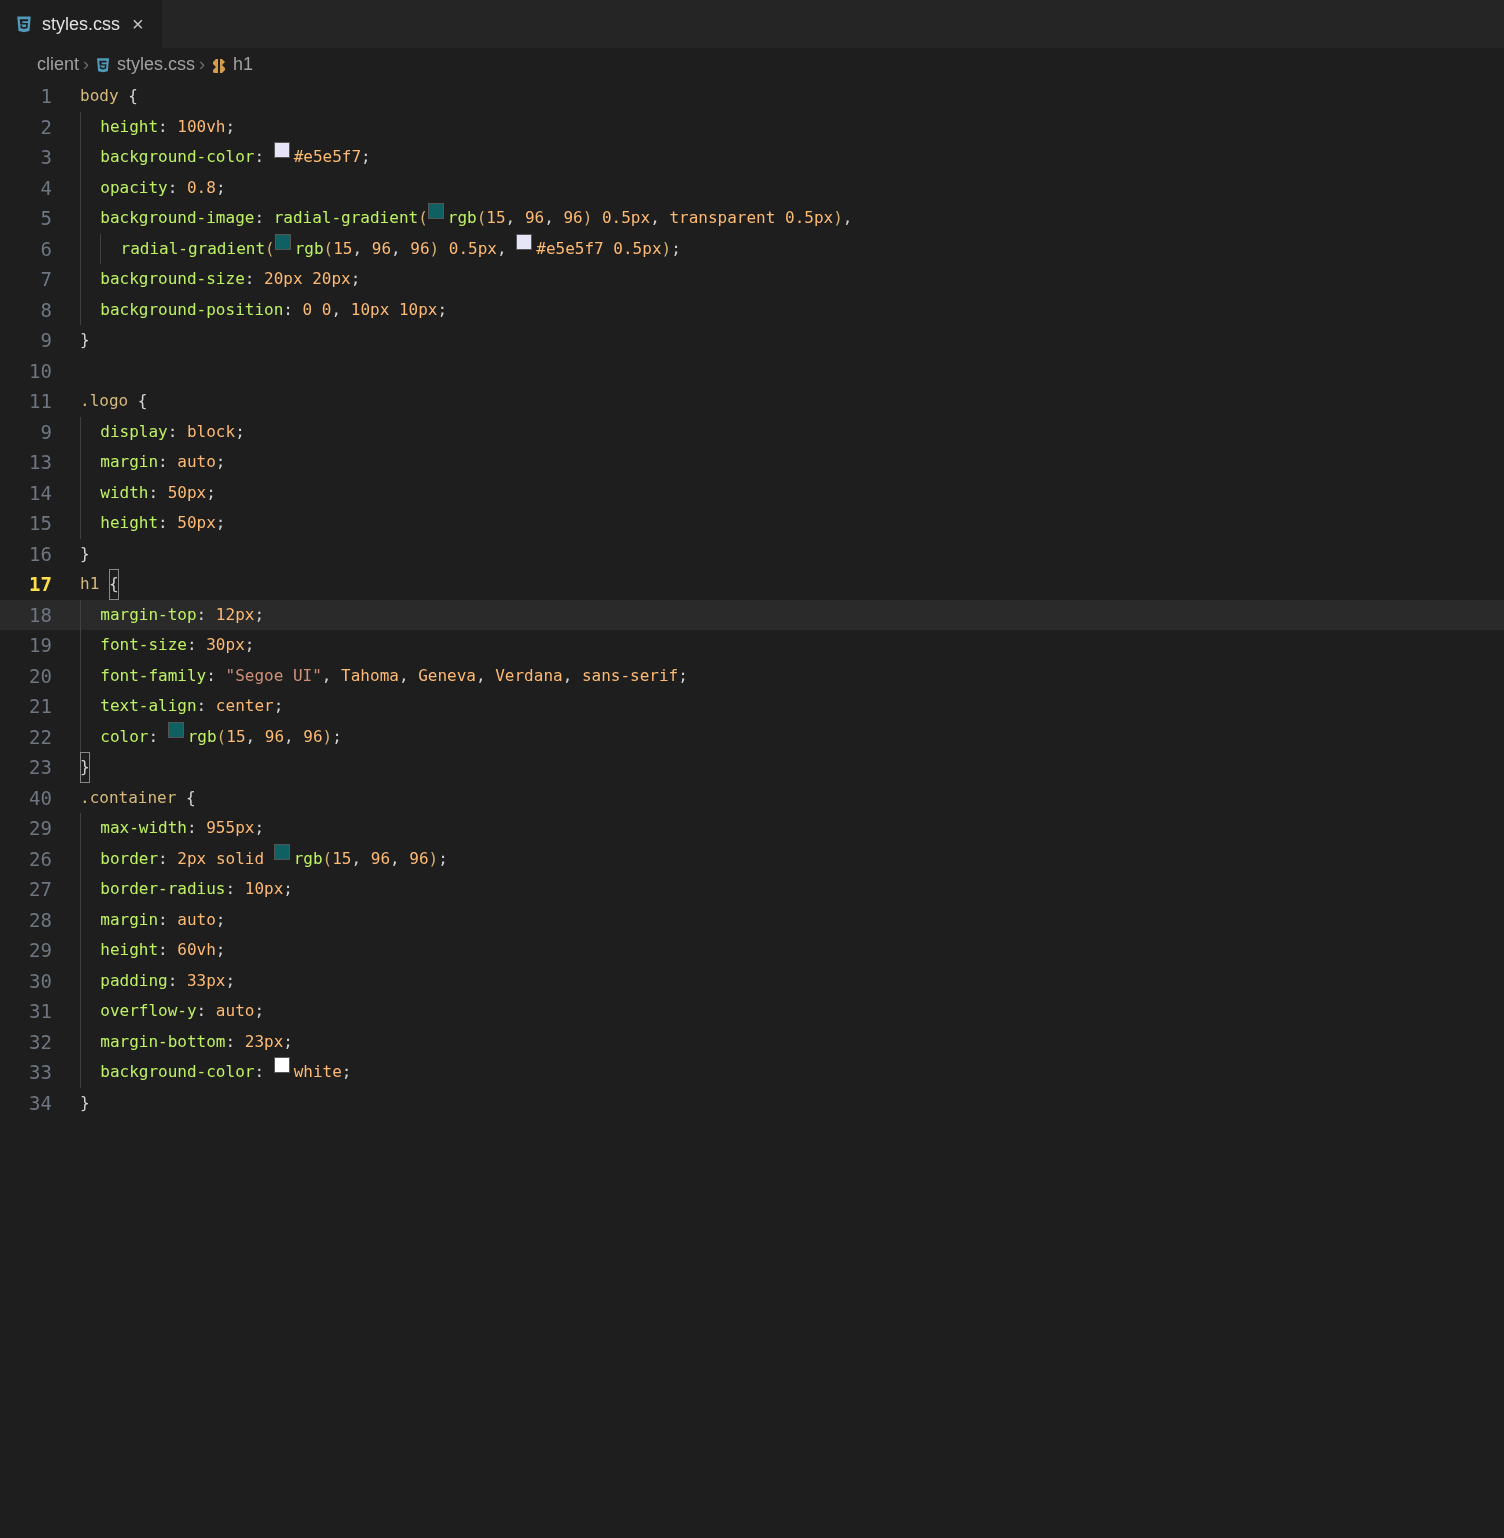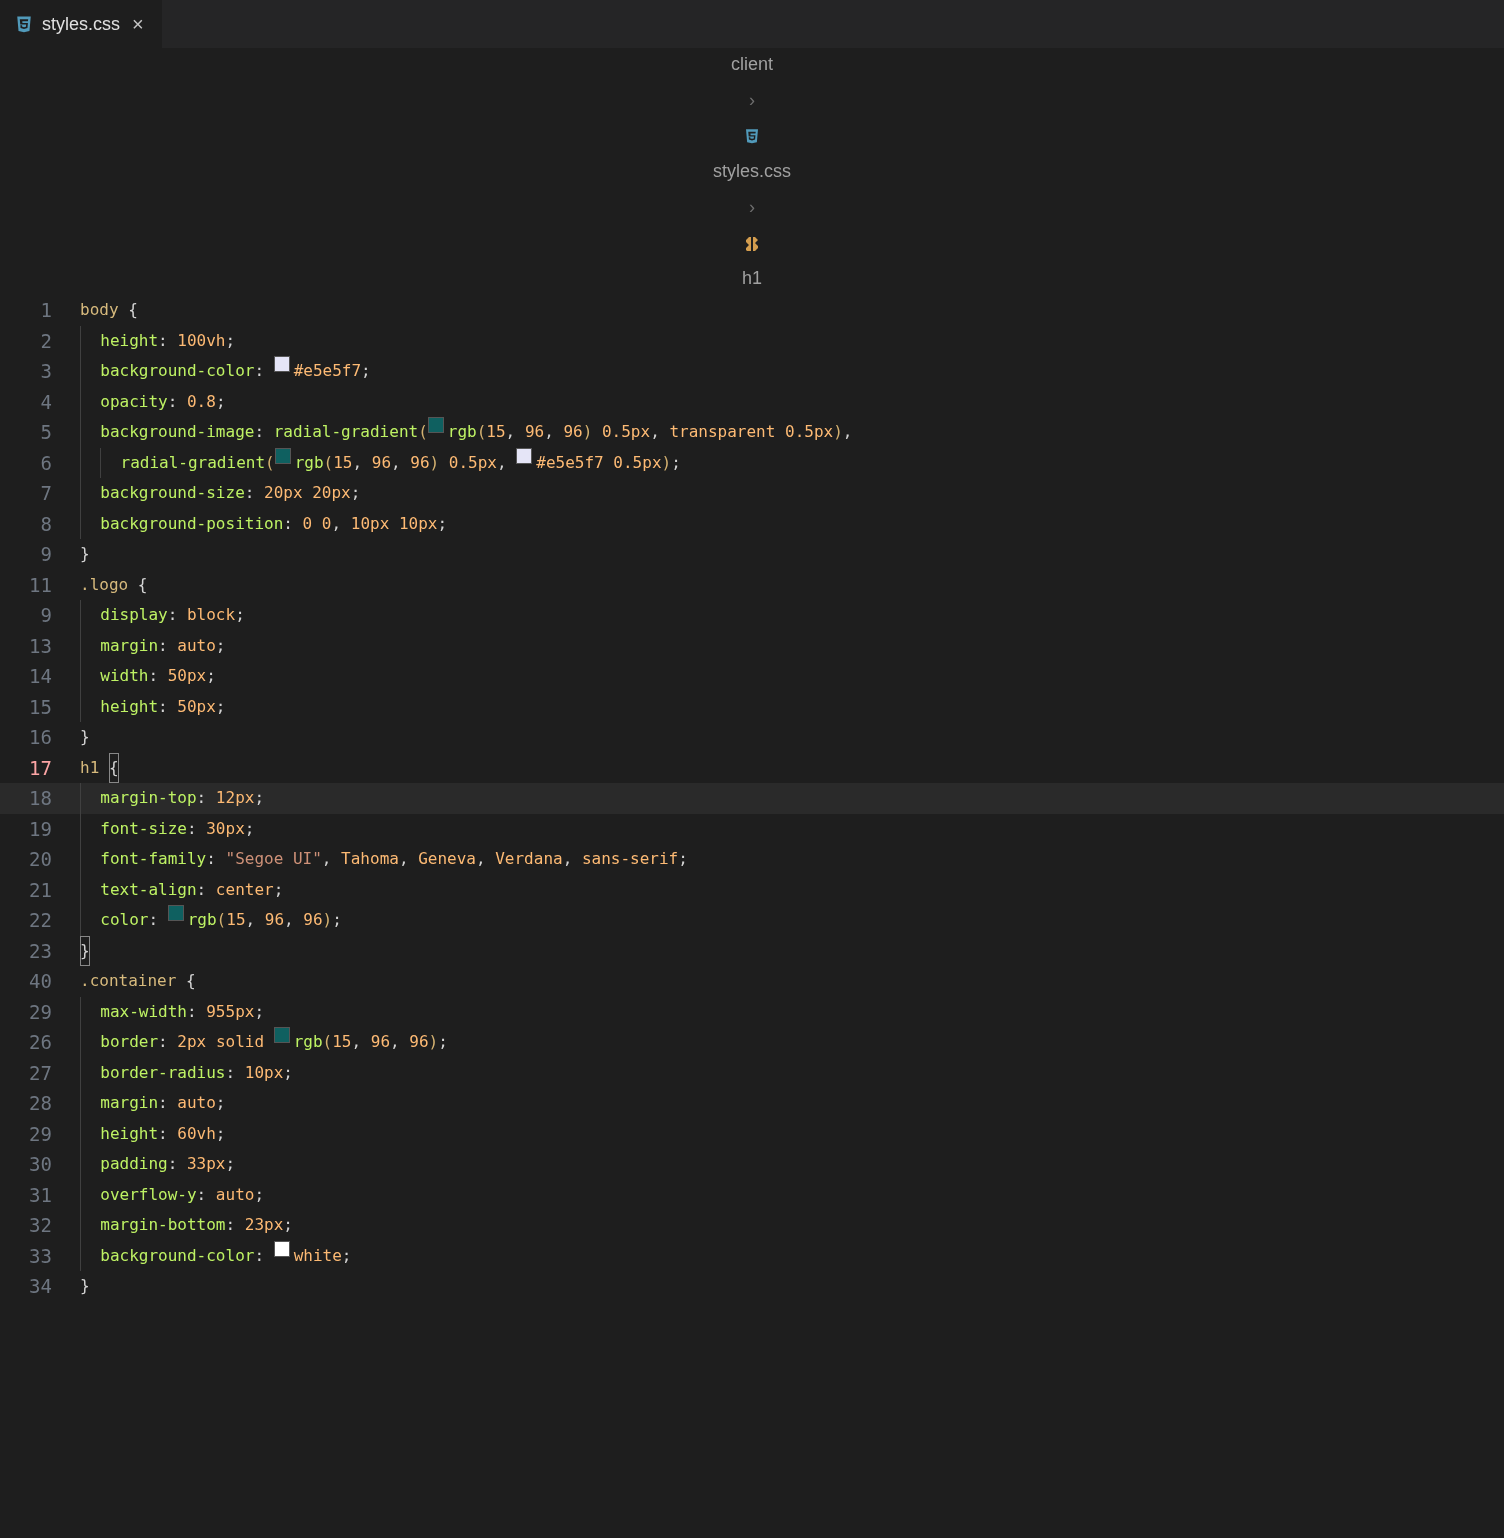--- a/index.html
+++ b/index.html
@@ -35,27 +35,26 @@
     display: inline-flex; align-items:center; justify-content:center;
   }
   .close-x {
     font-size: 20px;
     color: #c5c5c5;
     padding: 0 4px;
   }
   .breadcrumbs {
     display: flex;
     align-items: center;
-    gap: 15px;
+    gap: 4px;
     padding: 6px 37px;
     font-family: -apple-system, "Segoe UI", sans-serif;
     font-size: 18px;
     color: #a0a0a0;
     background: #1e1e1e;
-    flex-direction: column;
   }
   .breadcrumbs .chev { color: #6e6e6e; }
   .symbol-icon {
     width: 20px; height: 20px; display:inline-flex; align-items:center; justify-content:center;
   }
   .editor {
     display: flex;
     flex-direction: column;
     background: #1e1e1e;
   }
@@ -68,21 +67,21 @@
   .line.current { background: #2a2a2a; }
   .gutter {
     width: 80px;
     text-align: right;
     padding-right: 28px;
     color: #6e7681;
     font-size: 19px;
     user-select: none;
     flex-shrink: 0;
   }
-  .line.active .gutter { color: #fca5a5; }
+  .line.active .gutter { color: #fde047; font-weight: bold; }
   .code {
     white-space: pre;
     font-size: 16px;
     display: flex;
     flex-wrap: wrap;
     position: relative;
   }
   
   .sel { color: #d7ba7d; }        
   .prop { color: #bef264; }        
@@ -167,20 +166,24 @@
     </div>
     <div class="line">
       <div class="gutter">8</div>
       <div class="code"><span style="border-left: 1px solid rgb(64, 64, 64); margin-left: 0px;">  </span><span class="prop">background-position</span><span class="punct">: </span><span class="num">0</span><span class="punct"> </span><span class="num">0</span><span class="punct">, </span><span class="num">10px</span><span class="punct"> </span><span class="num">10px</span><span class="punct">;</span></div>
     </div>
     <div class="line">
       <div class="gutter">9</div>
       <div class="code"><span class="punct">}</span></div>
     </div>
     <div class="line">
+      <div class="gutter">10</div>
+      <div class="code"></div>
+    </div>
+    <div class="line">
       <div class="gutter">11</div>
       <div class="code"><span class="sel">.logo </span><span class="punct">{</span></div>
     </div>
     <div class="line">
       <div class="gutter">9</div>
       <div class="code"><span style="border-left: 1px solid rgb(64, 64, 64); margin-left: 0px;">  </span><span class="prop">display</span><span class="punct">: </span><span class="num">block</span><span class="punct">;</span></div>
     </div>
     <div class="line">
       <div class="gutter">13</div>
       <div class="code"><span style="border-left: 1px solid rgb(64, 64, 64); margin-left: 0px;">  </span><span class="prop">margin</span><span class="punct">: </span><span class="num">auto</span><span class="punct">;</span></div>

